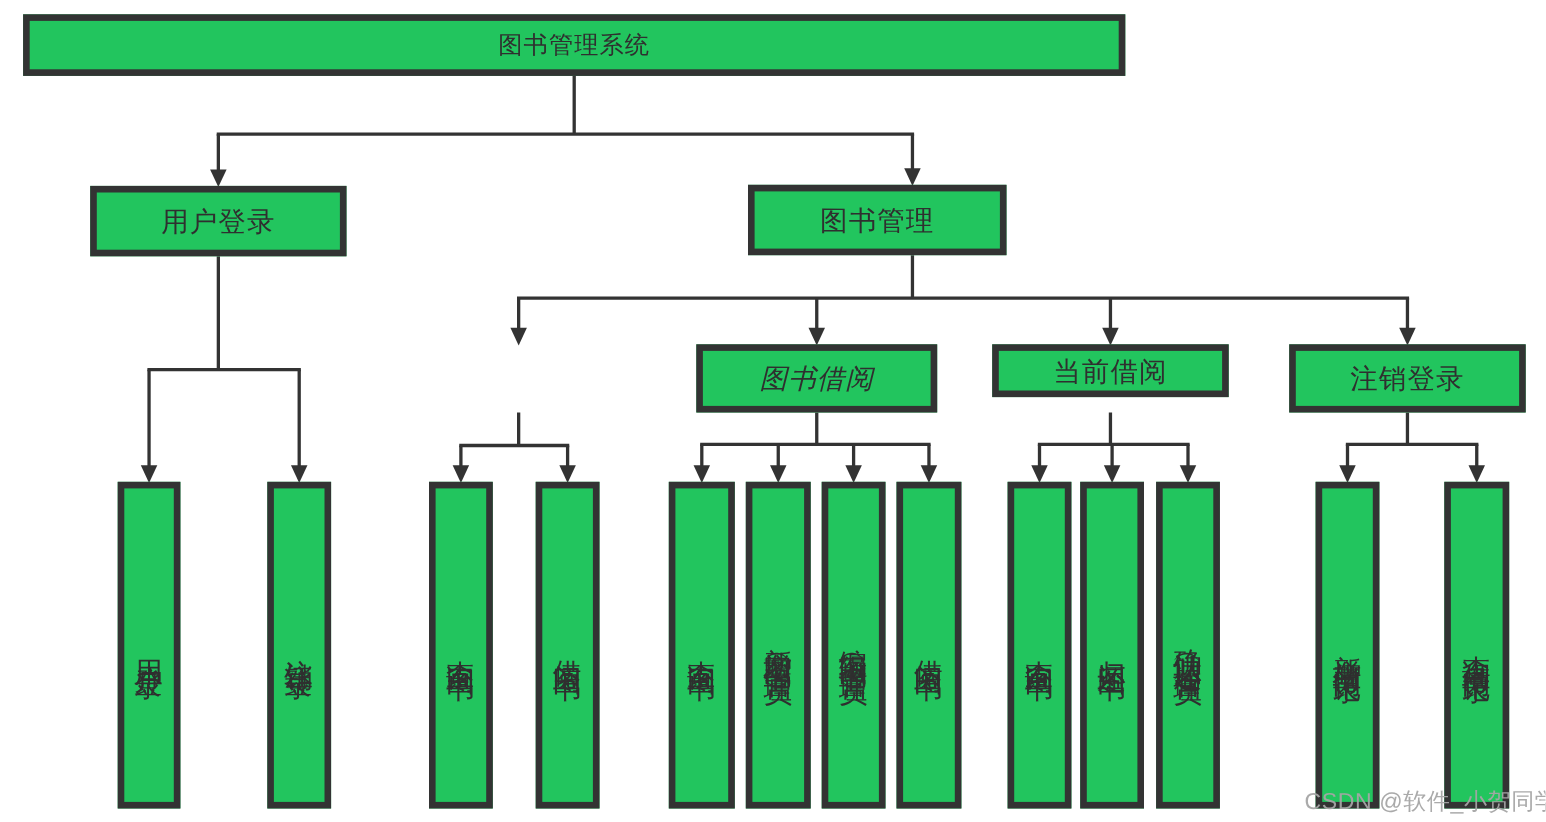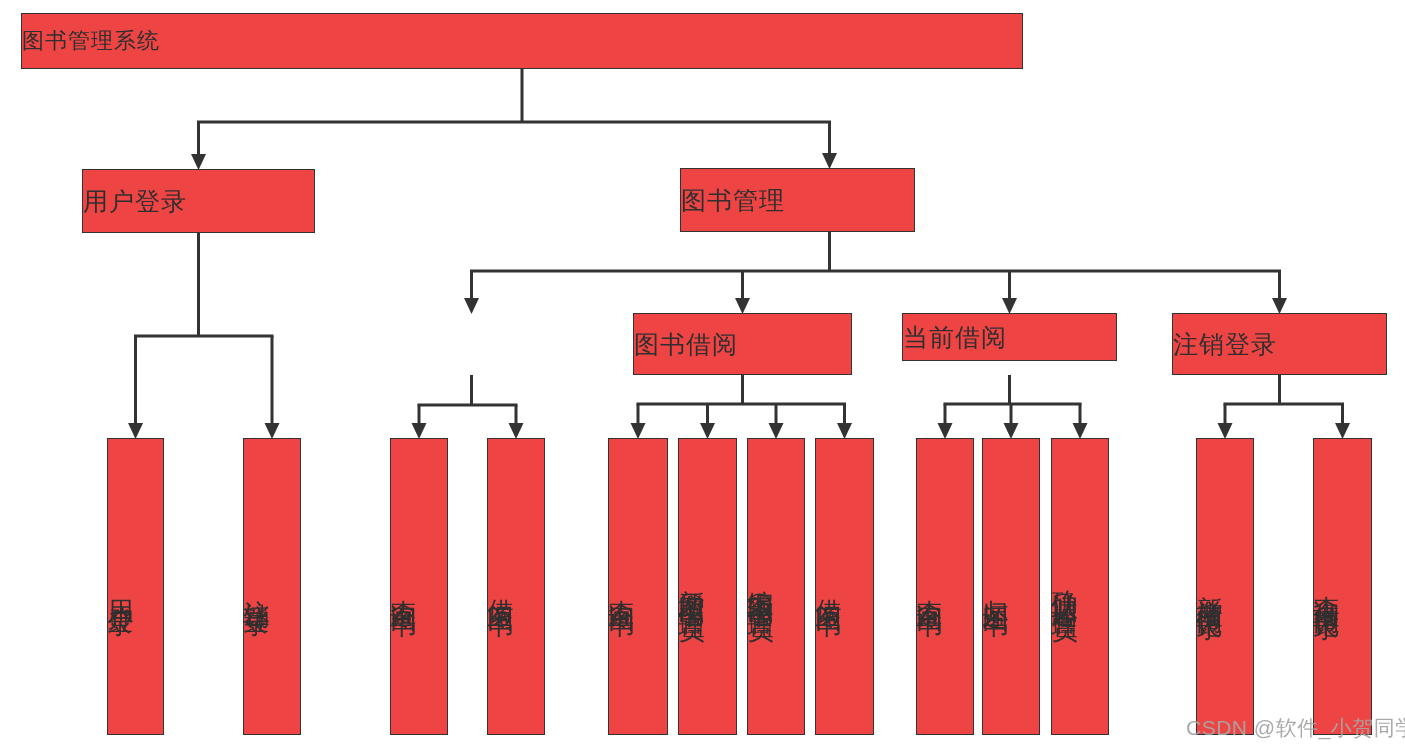--- a/index.html
+++ b/index.html
@@ -2,25 +2,25 @@
 <html><head>
 <meta charset="utf-8">
 <style>
   html,body{margin:0;padding:0;background:#ffffff;}
   body{width:1405px;height:747px;overflow:hidden;font-family:"Liberation Sans",sans-serif;}
   .canvas{position:relative;width:1405px;height:747px;background:#ffffff;}
   .edges{position:absolute;left:0;top:0;width:1405px;height:747px;z-index:1;}
   .node{
     position:absolute;
     box-sizing:border-box;
-    background:#ef4444;
-    border:1px solid #a21caf;
+    background:#22c55e;
+    border:6px solid #a21caf;
     display:flex;
     align-items:center;
-    justify-content:flex-start;
+    justify-content:center;
     z-index:2;
     color:#2f2f2f;
   }
   .node.h .lbl{
     font-size:25px;
     letter-spacing:1px;
     white-space:nowrap;
   }
   .node.root .lbl{font-size:22px;}
   .node.v .lbl{
@@ -104,21 +104,21 @@
 <div class="node h root" style="left: 21px; top: 13px; width: 1002px; height: 56px; border-color: rgb(51, 51, 51);">
       <span class="lbl" style="color: rgb(47, 47, 47);">图书管理系统</span>
     </div>
     <div class="node h" style="left: 82px; top: 169px; width: 233px; height: 64px; border-color: rgb(51, 51, 51);">
       <span class="lbl" style="color: rgb(47, 47, 47);">用户登录</span>
     </div>
     <div class="node h" style="left: 680px; top: 168px; width: 235px; height: 64px; border-color: rgb(51, 51, 51);">
       <span class="lbl" style="color: rgb(47, 47, 47);">图书管理</span>
     </div>
     <div class="node h" style="left: 633px; top: 313px; width: 219px; height: 62px; border-color: rgb(51, 51, 51);">
-      <span class="lbl" style="color: rgb(47, 47, 47);">图书借阅</span>
+      <span class="lbl" style="color: rgb(47, 47, 47); font-style: italic;">图书借阅</span>
     </div>
     <div class="node h" style="left: 902px; top: 313px; width: 215px; height: 48px; border-color: rgb(51, 51, 51);">
       <span class="lbl" style="color: rgb(47, 47, 47);">当前借阅</span>
     </div>
     <div class="node h" style="left: 1172px; top: 313px; width: 215px; height: 62px; border-color: rgb(51, 51, 51);">
       <span class="lbl" style="color: rgb(47, 47, 47);">注销登录</span>
     </div>
     <div class="node v" style="left: 107px; top: 438px; width: 57px; height: 297px; border-color: rgb(51, 51, 51);">
       <span class="lbl" style="color: rgb(47, 47, 47);">用户登录</span>
     </div>

